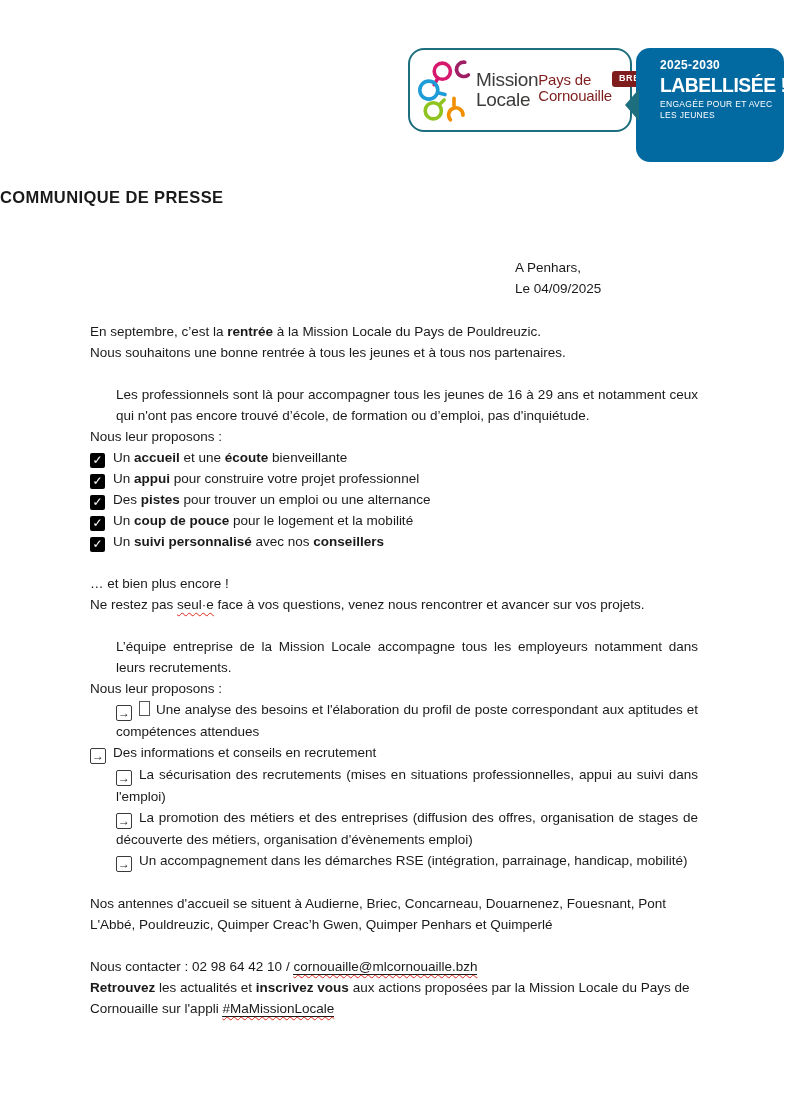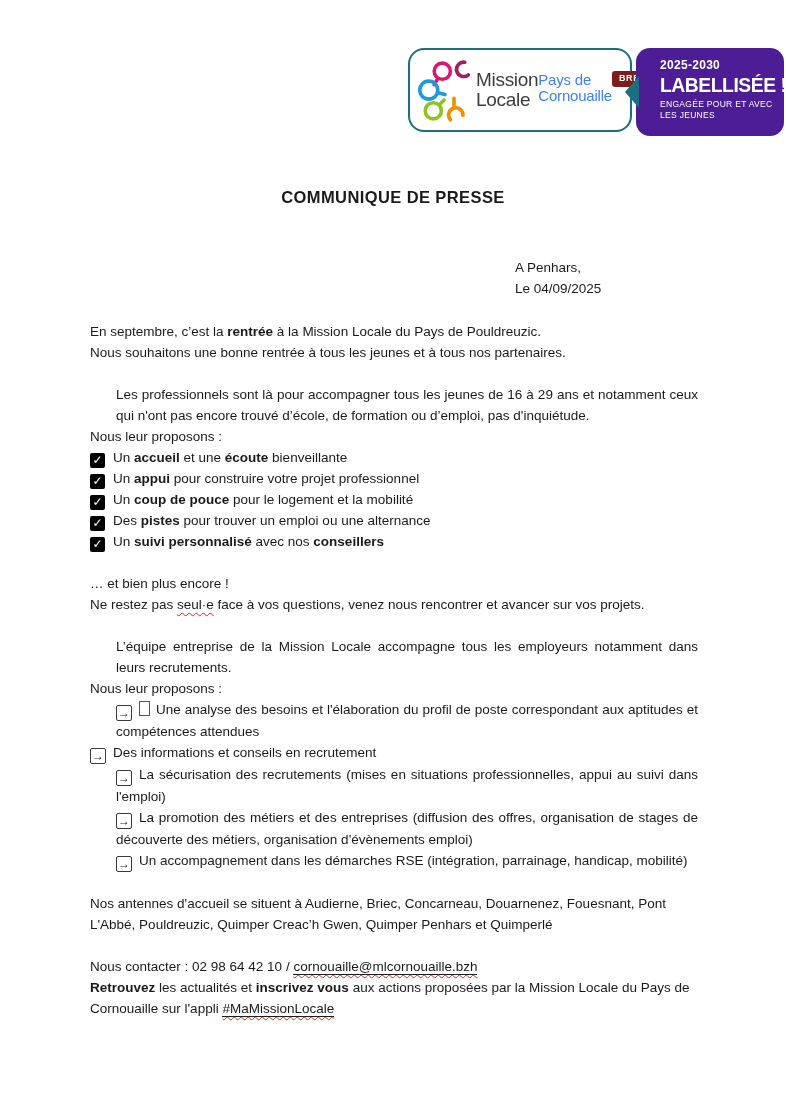--- a/index.html
+++ b/index.html
@@ -15,48 +15,48 @@
   
   .logo-wrap{position:absolute;left:408px;top:48px;width:376px;height:88px;}
   .logo-white{
     position:absolute;left:0;top:0;width:224px;height:84px;
     background:#fff;border:2px solid #1d6e7e;border-radius:16px;
     display:flex;align-items:center;box-sizing:border-box;
   }
   .logo-icon{width:54px;height:66px;margin:2px 4px 0 8px;flex:0 0 auto;}
   .logo-text{display:flex;flex-direction:row;line-height:1.05;}
   .logo-line1{font-size:19px;color:#3c3c3b;font-weight:500;letter-spacing:-0.3px;}
-  .logo-line2{font-size:15px;color:#3b82f6;font-weight:500;letter-spacing:-0.2px;margin-top:2px;}
+  .logo-line2{font-size:15px;color:#7f1d1d;font-weight:500;letter-spacing:-0.2px;margin-top:2px;}
   .region-badge{
     display:inline-block;align-self:flex-start;
     background:#7f1d1d;color:#fff;font-size:9px;font-weight:bold;
     letter-spacing:0.6px;padding:3px 7px;border-radius:3px;margin-top:1px;text-align:center;
   }
   .logo-teal{
-    position:absolute;left:228px;top:0;width:148px;height:88px;
-    background:#4c1d95;border-radius:14px;color:#fff;
+    position:absolute;left:228px;top:0;width:148px;height:114px;
+    background:#0369a1;border-radius:14px;color:#fff;
     padding:10px 8px 8px 24px;box-sizing:border-box;
   }
   .logo-teal::before{
     content:"";position:absolute;left:-11px;top:50%;transform:translateY(-50%);
     border-top:16px solid transparent;border-bottom:16px solid transparent;
     border-right:14px solid #1d6e7e;
   }
   .label-years{font-size:12px;font-weight:bold;letter-spacing:0.3px;}
   .label-title{
     font-size:21px;font-weight:bold;letter-spacing:-0.5px;
     display:inline-block;transform:scaleX(0.92);transform-origin:left center;
     margin:1px 0 2px 0;white-space:nowrap;
   }
   .label-sub{font-size:8.5px;letter-spacing:0.3px;line-height:1.25;}
 
   
   .doc-title{
     position:absolute;left:0;top:188px;width:100%;
-    text-align:center;font-size:16.5px;font-weight:bold;letter-spacing:0.4px;
+    font-size:16.5px;font-weight:bold;letter-spacing:0.4px;
   }
   .dateline{position:absolute;left:515px;top:257px;font-size:13.5px;line-height:21px;}
 
   
   .doc-body{
     position:absolute;left:90px;top:321px;width:608px;
     font-size:13.5px;line-height:21px;
   }
   .block{margin:0;}
   .block.justify{text-align:justify;margin-left:26px;}
@@ -121,22 +121,22 @@
   </div>
 
   <div class="doc-body">
       <div class="block p"><span>En septembre, c’est la </span><span class="b">rentrée</span><span> à la Mission Locale du Pays de Pouldreuzic.</span></div>
       <div class="block p"><span>Nous souhaitons une bonne rentrée à tous les jeunes et à tous nos partenaires.</span></div>
       <div class="block gap"></div>
       <div class="block p justify"><span>Les professionnels sont là pour accompagner tous les jeunes de 16 à 29 ans et notamment ceux qui n'ont pas encore trouvé d’école, de formation ou d’emploi, pas d'inquiétude.</span></div>
       <div class="block p"><span>Nous leur proposons :</span></div>
       <div class="block check"><span class="chk">✓</span><span>Un </span><span class="b">accueil</span><span> et une </span><span class="b">écoute</span><span> bienveillante</span></div>
       <div class="block check"><span class="chk">✓</span><span>Un </span><span class="b">appui</span><span> pour construire votre projet professionnel</span></div>
+      <div class="block check"><span class="chk">✓</span><span>Des </span><span class="b">pistes</span><span> pour trouver un emploi ou une alternance</span></div>
       <div class="block check"><span class="chk">✓</span><span>Un </span><span class="b">coup de pouce</span><span> pour le logement et la mobilité</span></div>
-      <div class="block check"><span class="chk">✓</span><span>Des </span><span class="b">pistes</span><span> pour trouver un emploi ou une alternance</span></div>
       <div class="block check"><span class="chk">✓</span><span>Un </span><span class="b">suivi personnalisé</span><span> avec nos </span><span class="b">conseillers</span></div>
       <div class="block gap"></div>
       <div class="block p"><span>… et bien plus encore !</span></div>
       <div class="block p"><span>Ne restez pas </span><span class="sq">seul·e</span><span> face à vos questions, venez nous rencontrer et avancer sur vos projets.</span></div>
       <div class="block gap"></div>
       <div class="block p justify"><span>L’équipe entreprise de la Mission Locale accompagne tous les employeurs notamment dans leurs recrutements.</span></div>
       <div class="block p"><span>Nous leur proposons :</span></div>
       <div class="block arrow justify"><span class="arr">→</span><span class="phbox"></span><span>Une analyse des besoins et l'élaboration du profil de poste correspondant aux aptitudes et compétences attendues</span></div>
       <div class="block arrow"><span class="arr">→</span><span>Des informations et conseils en recrutement</span></div>
       <div class="block arrow justify"><span class="arr">→</span><span>La sécurisation des recrutements (mises en situations professionnelles, appui au suivi dans l'emploi)</span></div>

